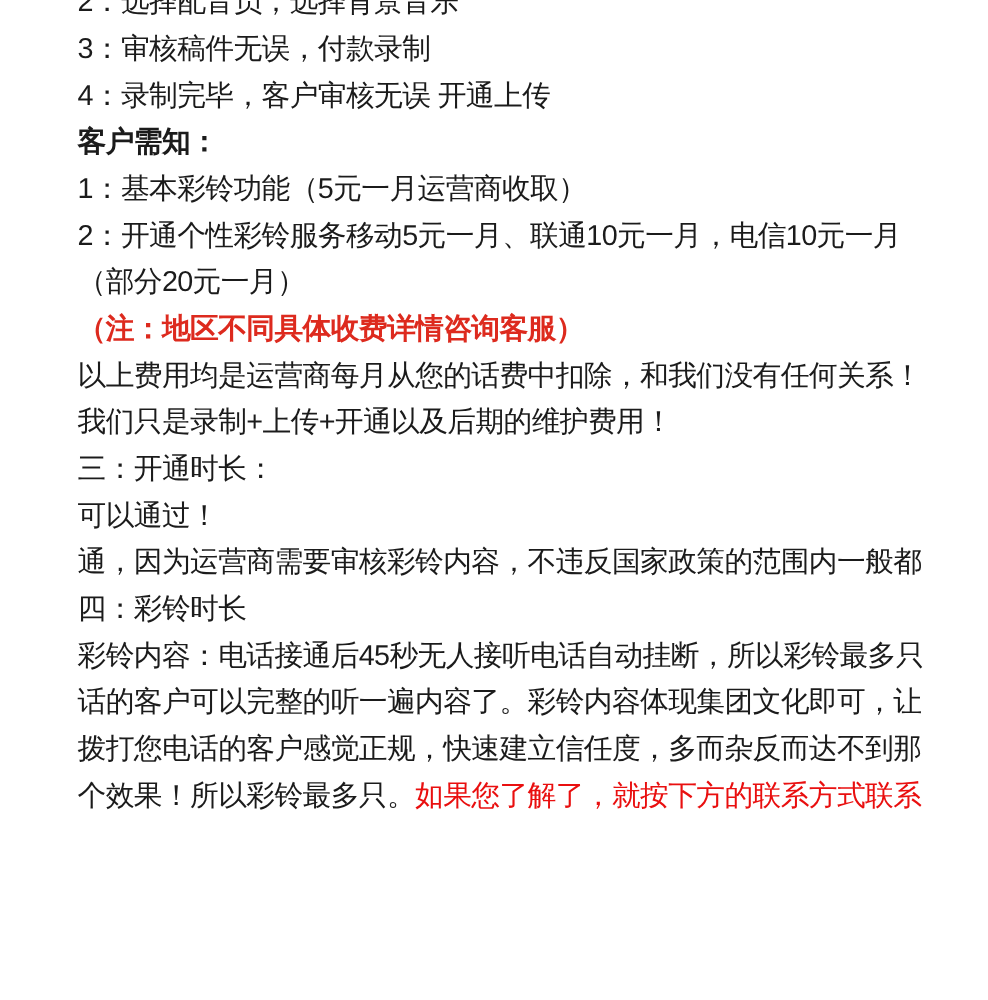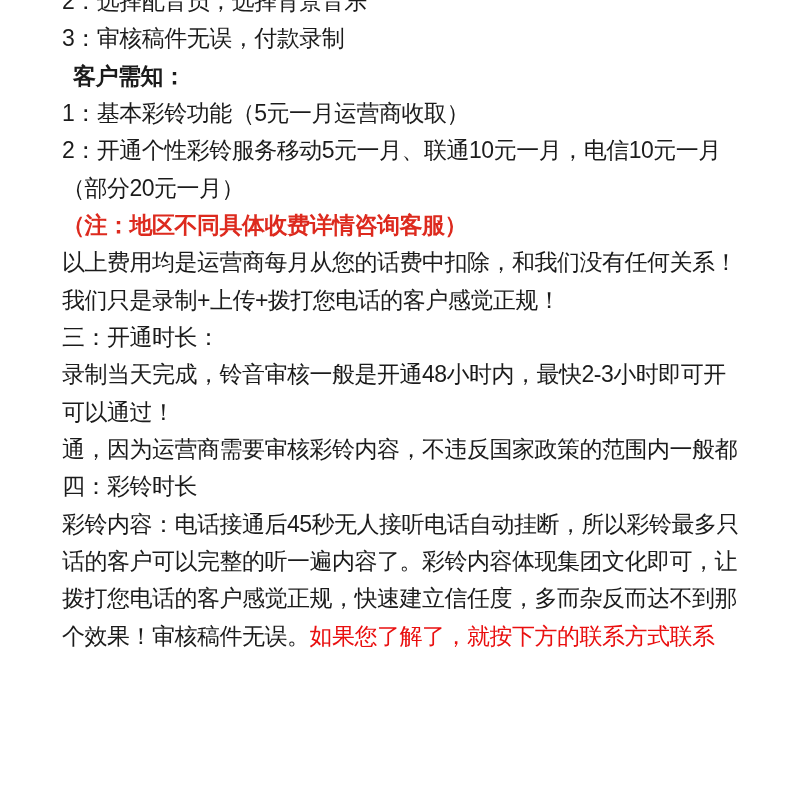--- a/index.html
+++ b/index.html
@@ -19,39 +19,39 @@
   }
   .line {
     height: 37.34px;
     line-height: 37.34px;
     font-size: 23px;
     letter-spacing: -0.5px;
     white-space: nowrap;
     color: var(--text-color, #1b1b1b);
   }
   .seg-normal { font-weight: 400; }
-  .seg-bold   { font-weight: 700; margin-left: 11px; }
+  .seg-bold   { font-weight: 700; }
   .seg-note   { font-weight: 700; color: var(--note-red, #dd2a1e); }
   .seg-cta    { font-weight: 400; color: var(--cta-red, #e90f0f); }
 </style>
 </head>
 <body style="background: rgb(255, 255, 255);">
 
 <main class="doc" id="doc">
     <div class="line"><span class="seg-normal">2：选择配音员，选择背景音乐</span></div>
     <div class="line"><span class="seg-normal">3：审核稿件无误，付款录制</span></div>
+    <div class="line"><span class="seg-normal">4：录制完毕，客户审核无误 开通上传</span></div>
     <div class="line"><span class="seg-bold">客户需知：</span></div>
     <div class="line"><span class="seg-normal">1：基本彩铃功能（5元一月运营商收取）</span></div>
     <div class="line"><span class="seg-normal">2：开通个性彩铃服务移动5元一月、联通10元一月，电信10元一月</span></div>
     <div class="line"><span class="seg-normal">（部分20元一月）</span></div>
     <div class="line"><span class="seg-note">（注：地区不同具体收费详情咨询客服）</span></div>
     <div class="line"><span class="seg-normal">以上费用均是运营商每月从您的话费中扣除，和我们没有任何关系！</span></div>
-    <div class="line"><span class="seg-normal">我们只是录制+上传+拨打您电话的客户感觉正规！</span></div>
+    <div class="line"><span class="seg-normal">我们只是录制+上传+开通以及后期的维护费用！</span></div>
     <div class="line"><span class="seg-normal">三：开通时长：</span></div>
-    <div class="line"><span class="seg-normal">录制当天完成，铃音审核一般是开通48小时内，最快2-3小时即可开</span></div>
     <div class="line"><span class="seg-normal">可以通过！</span></div>
     <div class="line"><span class="seg-normal">通，因为运营商需要审核彩铃内容，不违反国家政策的范围内一般都</span></div>
     <div class="line"><span class="seg-normal">四：彩铃时长</span></div>
     <div class="line"><span class="seg-normal">彩铃内容：电话接通后45秒无人接听电话自动挂断，所以彩铃最多只</span></div>
     <div class="line"><span class="seg-normal">话的客户可以完整的听一遍内容了。彩铃内容体现集团文化即可，让</span></div>
     <div class="line"><span class="seg-normal">拨打您电话的客户感觉正规，快速建立信任度，多而杂反而达不到那</span></div>
-    <div class="line"><span class="seg-normal">个效果！审核稿件无误。</span><span class="seg-cta">如果您了解了，就按下方的联系方式联系</span></div>
+    <div class="line"><span class="seg-normal">个效果！所以彩铃最多只。</span><span class="seg-cta">如果您了解了，就按下方的联系方式联系</span></div>
   </main>
 
 </body></html>

